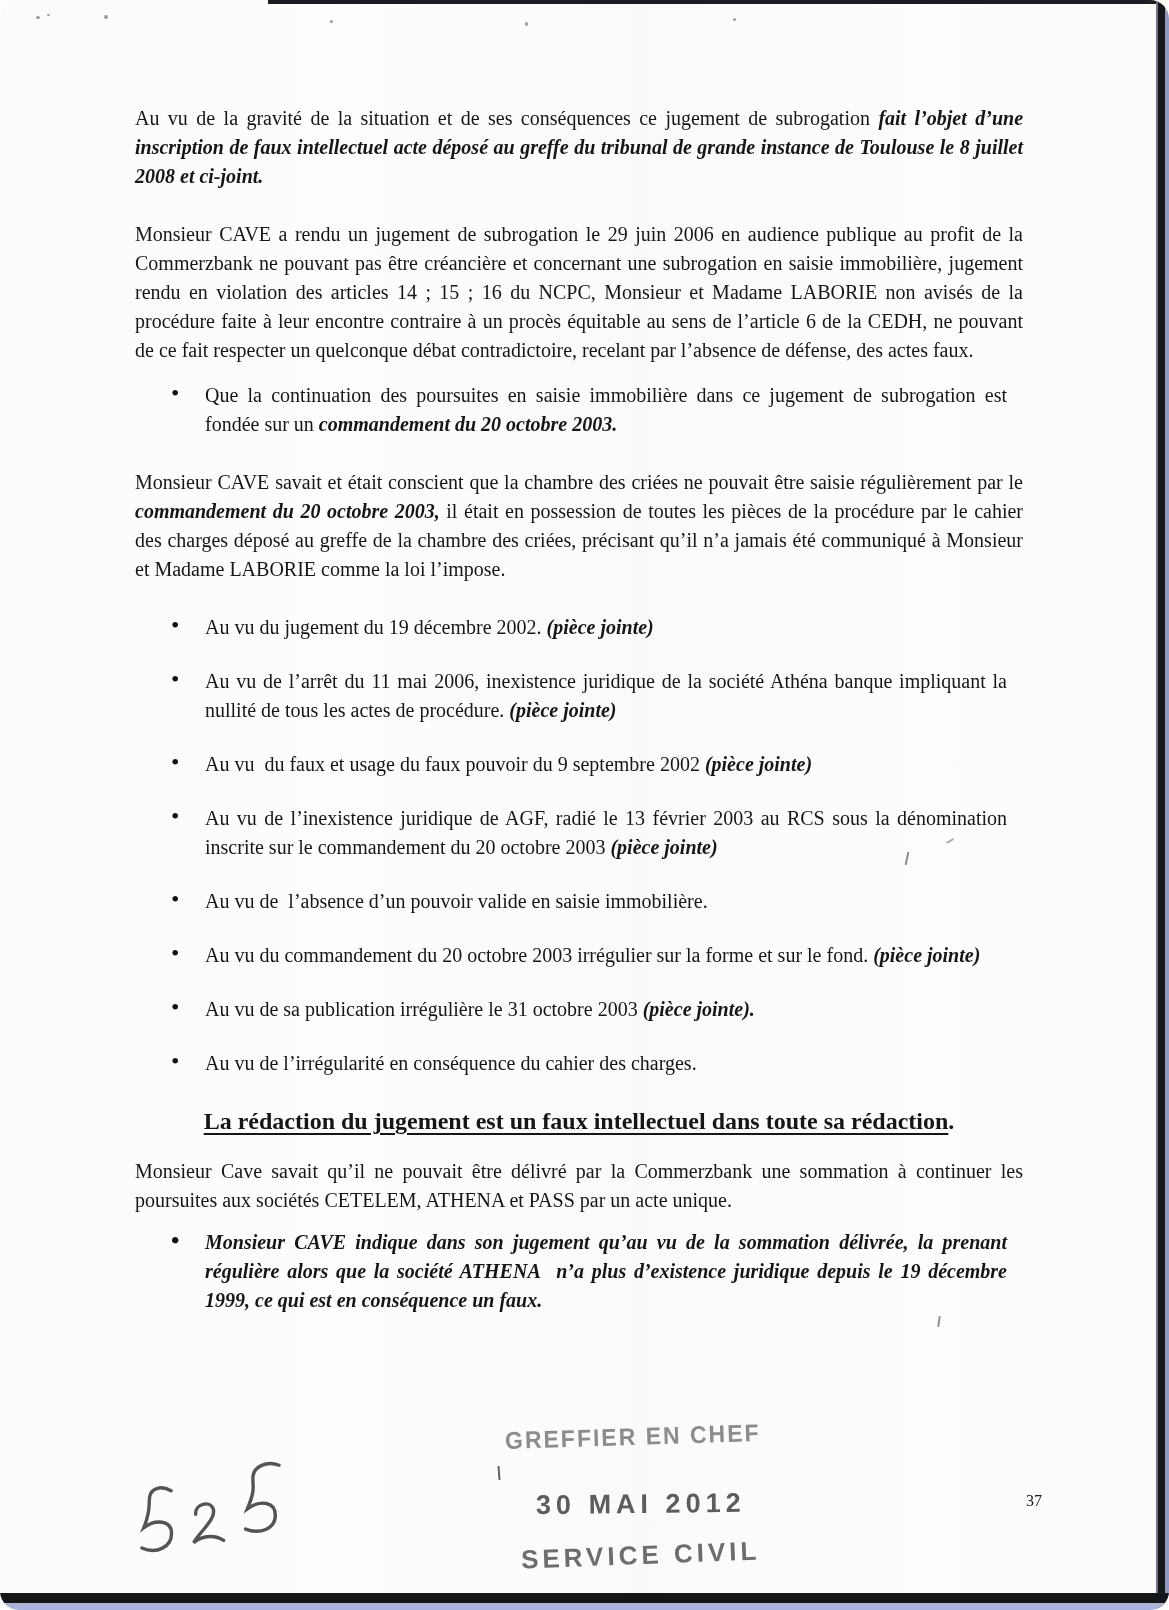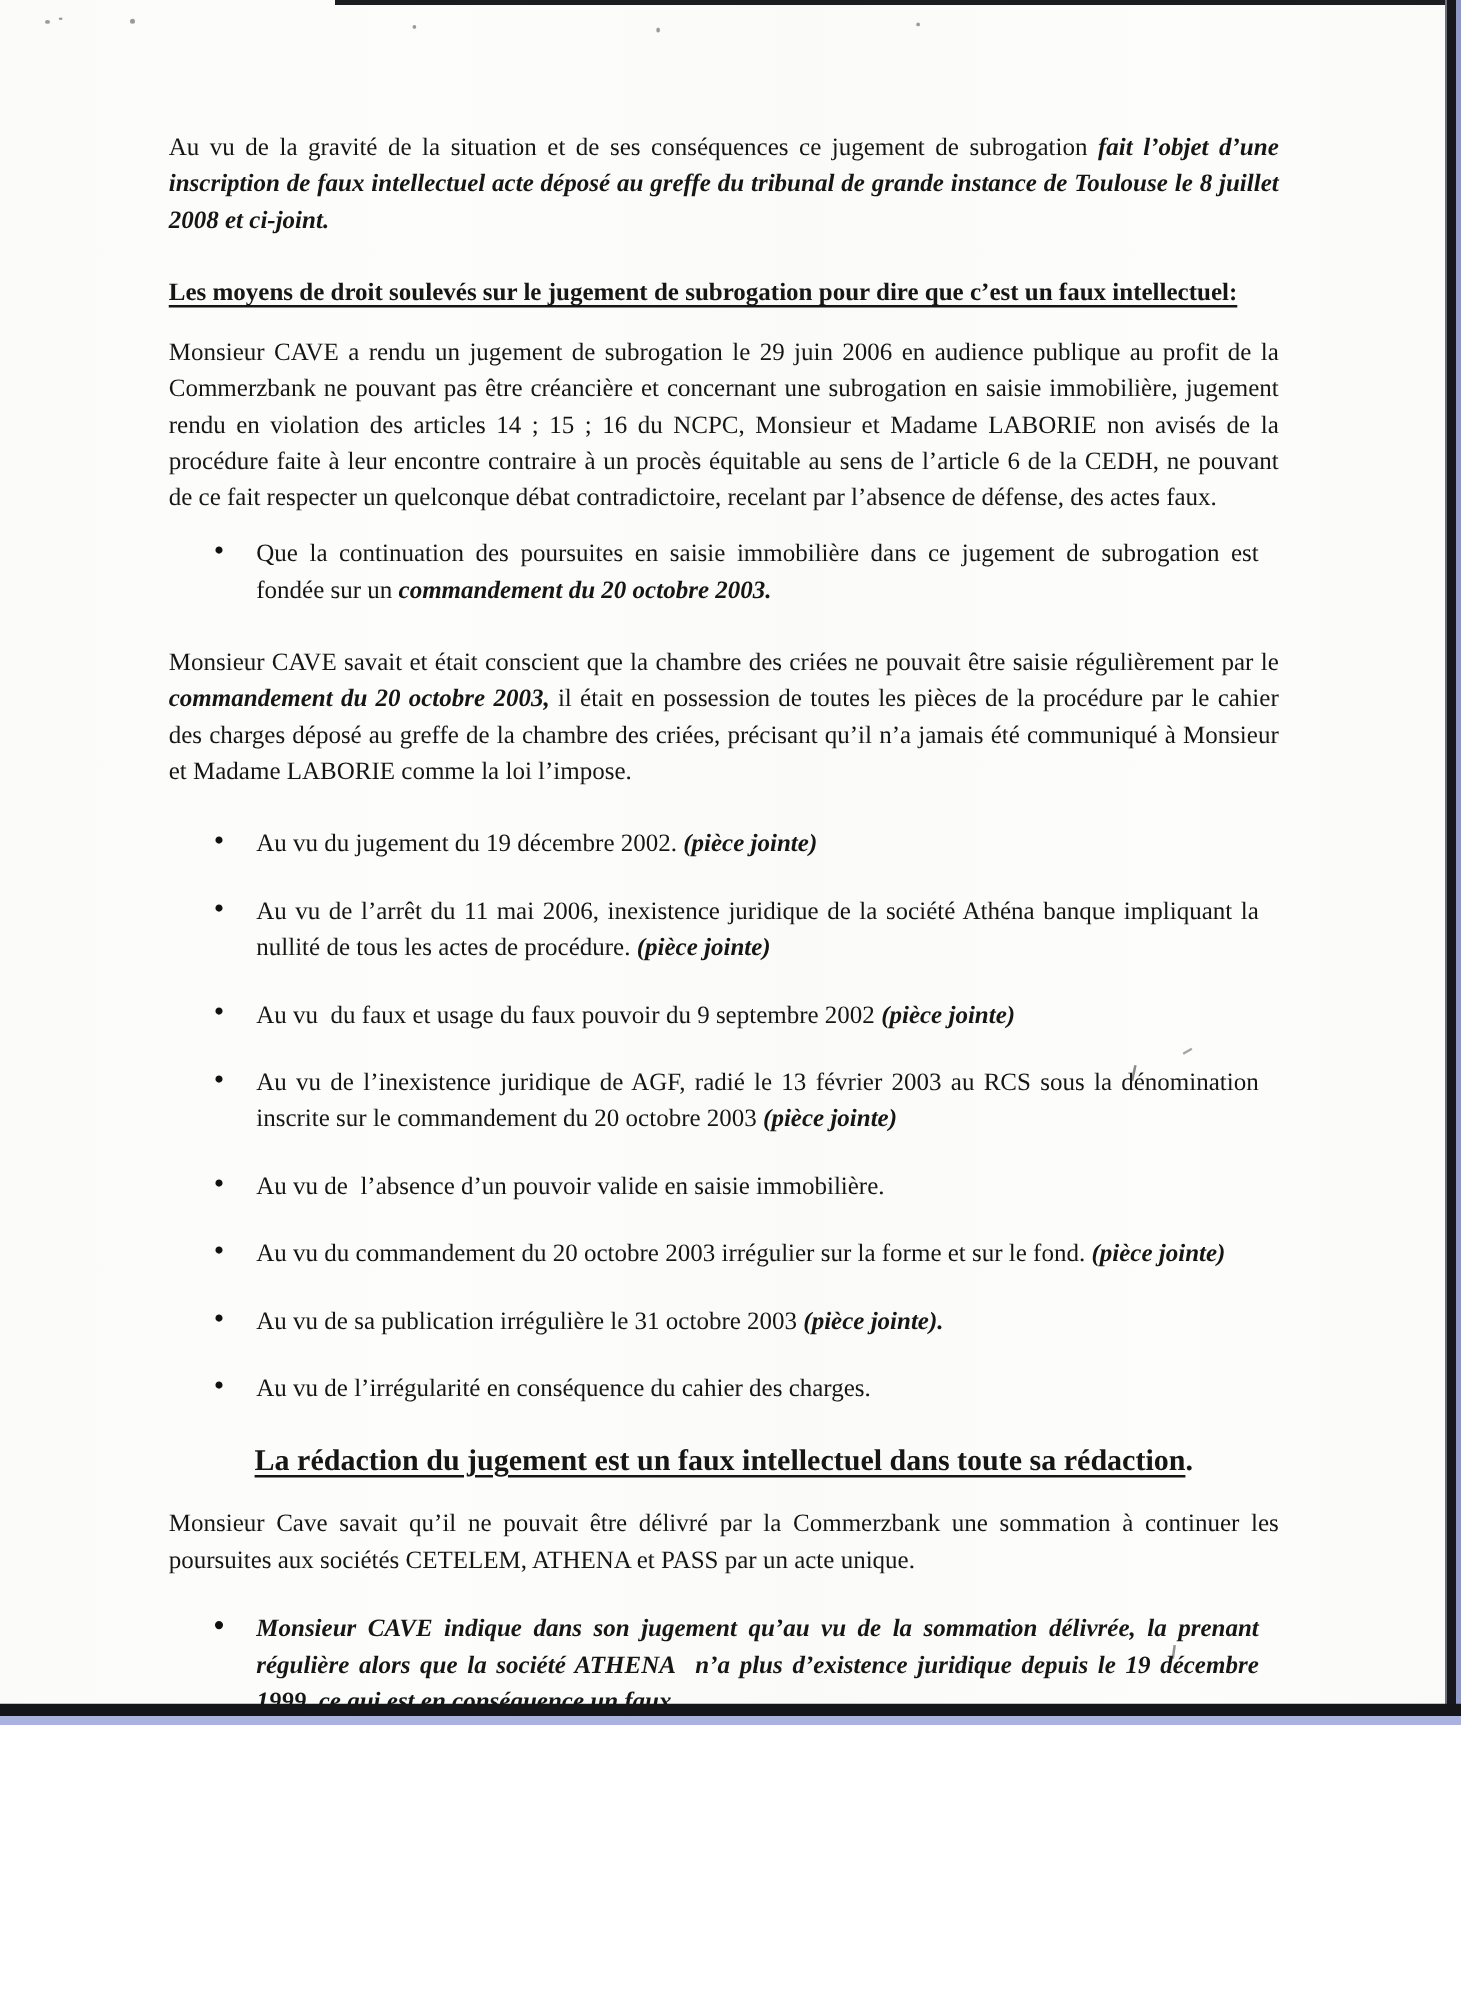--- a/index.html
+++ b/index.html
@@ -1,19 +1,19 @@
 <!DOCTYPE html>
 <html><head>
 <meta charset="utf-8">
 <style>
   html,body{margin:0;padding:0;background:#ffffff;}
   .page{
-    position:relative;width:1169px;height:1380px;overflow:hidden;
+    position:relative;width:1169px;height:1610px;overflow:hidden;
     background:linear-gradient(90deg,#fbfbfa 0%,#fdfdfc 30%,#fafaf9 55%,#fdfdfc 80%,#fafaf8 100%);
-    font-family:"Liberation Serif","DejaVu Serif",serif;color:#161616;
+    font-family:"Liberation Serif","DejaVu Serif",serif;color:#161616;border-radius:19px;
   }
   
   .frame-top{position:absolute;top:0;left:268px;right:10px;height:4px;background:#1c1d20;}
   .frame-right{position:absolute;top:0;right:0;width:13px;height:100%;
     background:linear-gradient(to right,#6e7180 0 2px,#17181c 2px 9px,#8f9ac4 9px 13px);}
   .frame-bottom{position:absolute;bottom:0;left:0;width:100%;height:17px;
     background:linear-gradient(to bottom,#15161a 0 10px,#aab3de 10px 17px);}
   
   .content{position:absolute;left:135px;top:104px;width:888px;font-size:20px;line-height:29px;text-align:justify;}
   .para{margin:0 0 29px 0;}
@@ -60,21 +60,20 @@
   <div class="speck" style="left:733px;top:18px;width:3px;height:3px;"></div>
   <div class="tick" style="left:946px;top:840px;width:8px;height:2px;transform:rotate(-30deg);opacity:.45;"></div>
   <div class="tick" style="left:906px;top:852px;width:2px;height:13px;transform:rotate(12deg);opacity:.6;"></div>
   <div class="tick" style="left:938px;top:1316px;width:2px;height:11px;transform:rotate(8deg);opacity:.55;"></div>
   <div class="tick" style="left:498px;top:1466px;width:2px;height:14px;transform:rotate(-4deg);opacity:.8;"></div>
 
   <div class="content">
 
     <p class="para"><span>Au vu de la gravité de la situation et de ses conséquences ce jugement de subrogation </span><span class="rb ri">fait l’objet d’une inscription de faux intellectuel acte déposé au greffe du tribunal de grande instance de Toulouse le 8 juillet 2008 et ci-joint.</span></p>
 
-    <h3 class="h-underlined"><span class="rb ru">Les moyens de droit soulevés sur le jugement de subrogation pour dire que c’est un faux intellectuel:</span></h3>
 
     <p class="para-tight"><span>Monsieur CAVE a rendu un jugement de subrogation le 29 juin 2006 en audience publique au profit de la Commerzbank ne pouvant pas être créancière et concernant une subrogation en saisie immobilière, jugement rendu en violation des articles 14 ; 15 ; 16 du NCPC, Monsieur et Madame LABORIE non avisés de la procédure faite à leur encontre contraire à un procès équitable au sens de l’article 6 de la CEDH, ne pouvant de ce fait respecter un quelconque débat contradictoire, recelant par l’absence de défense, des actes faux.</span></p>
 
     <ul class="bullets single">
       <li><span>Que la continuation des poursuites en saisie immobilière dans ce jugement de subrogation est fondée sur un </span><span class="rb ri">commandement du 20 octobre 2003.</span></li>
     </ul>
 
     <p class="para"><span>Monsieur CAVE savait et était conscient que la chambre des criées ne pouvait être saisie régulièrement par le </span><span class="rb ri">commandement du 20 octobre 2003,</span><span> il était en possession de toutes les pièces de la procédure par le cahier des charges déposé au greffe de la chambre des criées, précisant qu’il n’a jamais été communiqué à Monsieur et Madame LABORIE comme la loi l’impose.</span></p>
 
     <ul class="bullets">
@@ -83,21 +82,21 @@
         <li><span>Au vu&nbsp; du faux et usage du faux pouvoir du 9 septembre 2002 </span><span class="rb ri">(pièce jointe)</span></li>
         <li><span>Au vu de l’inexistence juridique de AGF, radié le 13 février 2003 au RCS sous la dénomination inscrite sur le commandement du 20 octobre 2003 </span><span class="rb ri">(pièce jointe)</span></li>
         <li><span>Au vu de&nbsp; l’absence d’un pouvoir valide en saisie immobilière.</span></li>
         <li><span>Au vu du commandement du 20 octobre 2003 irrégulier sur la forme et sur le fond. </span><span class="rb ri">(pièce jointe)</span></li>
         <li><span>Au vu de sa publication irrégulière le 31 octobre 2003 </span><span class="rb ri">(pièce jointe).</span></li>
         <li><span>Au vu de l’irrégularité en conséquence du cahier des charges.</span></li>
       </ul>
 
     <h3 class="h-centered"><span class="rb ru">La rédaction du jugement est un faux intellectuel dans toute sa rédaction</span><span class="rb">.</span></h3>
 
-    <p class="para-tight" style="margin-bottom:26px;"><span>Monsieur Cave savait qu’il ne pouvait être délivré par la Commerzbank une sommation à continuer les poursuites aux sociétés CETELEM, ATHENA et PASS par un acte unique.</span></p>
+    <p class="para-tight" style="margin-bottom:13px;"><span>Monsieur Cave savait qu’il ne pouvait être délivré par la Commerzbank une sommation à continuer les poursuites aux sociétés CETELEM, ATHENA et PASS par un acte unique.</span></p>
 
     <ul class="bullets bolditalic">
       <li><span class="rb ri">Monsieur CAVE indique dans son jugement qu’au vu de la sommation délivrée, la prenant régulière alors que la société ATHENA&nbsp; n’a plus d’existence juridique depuis le 19 décembre 1999, ce qui est en conséquence un faux.</span></li>
     </ul>
 
   </div>
 
   <div class="stamp stamp-greffier">GREFFIER EN CHEF</div>
 
   <div class="handwritten" aria-label="525">

